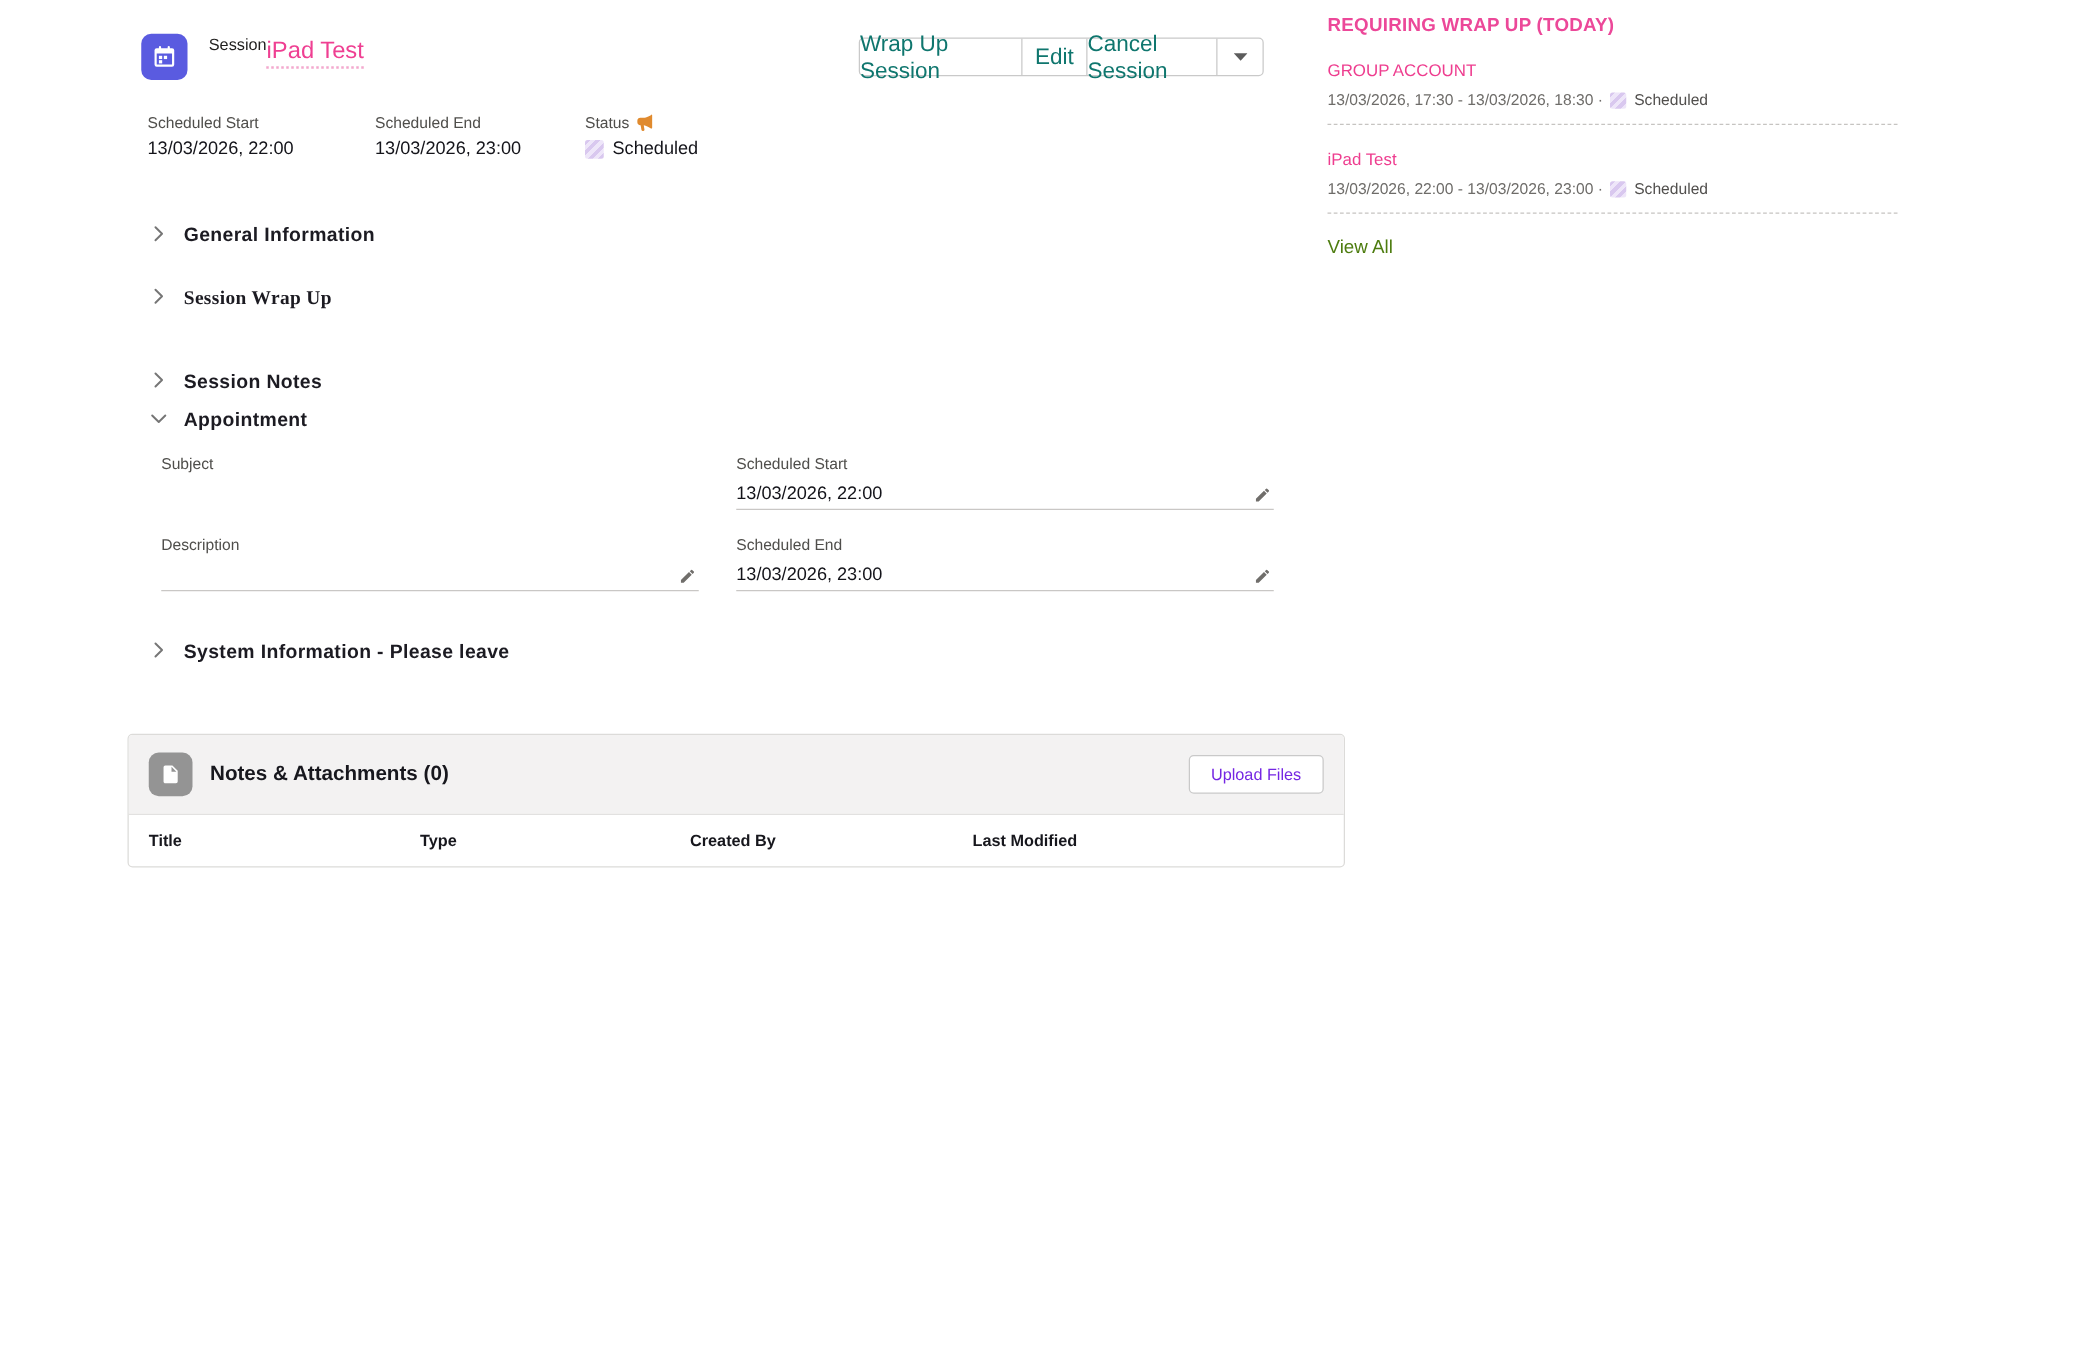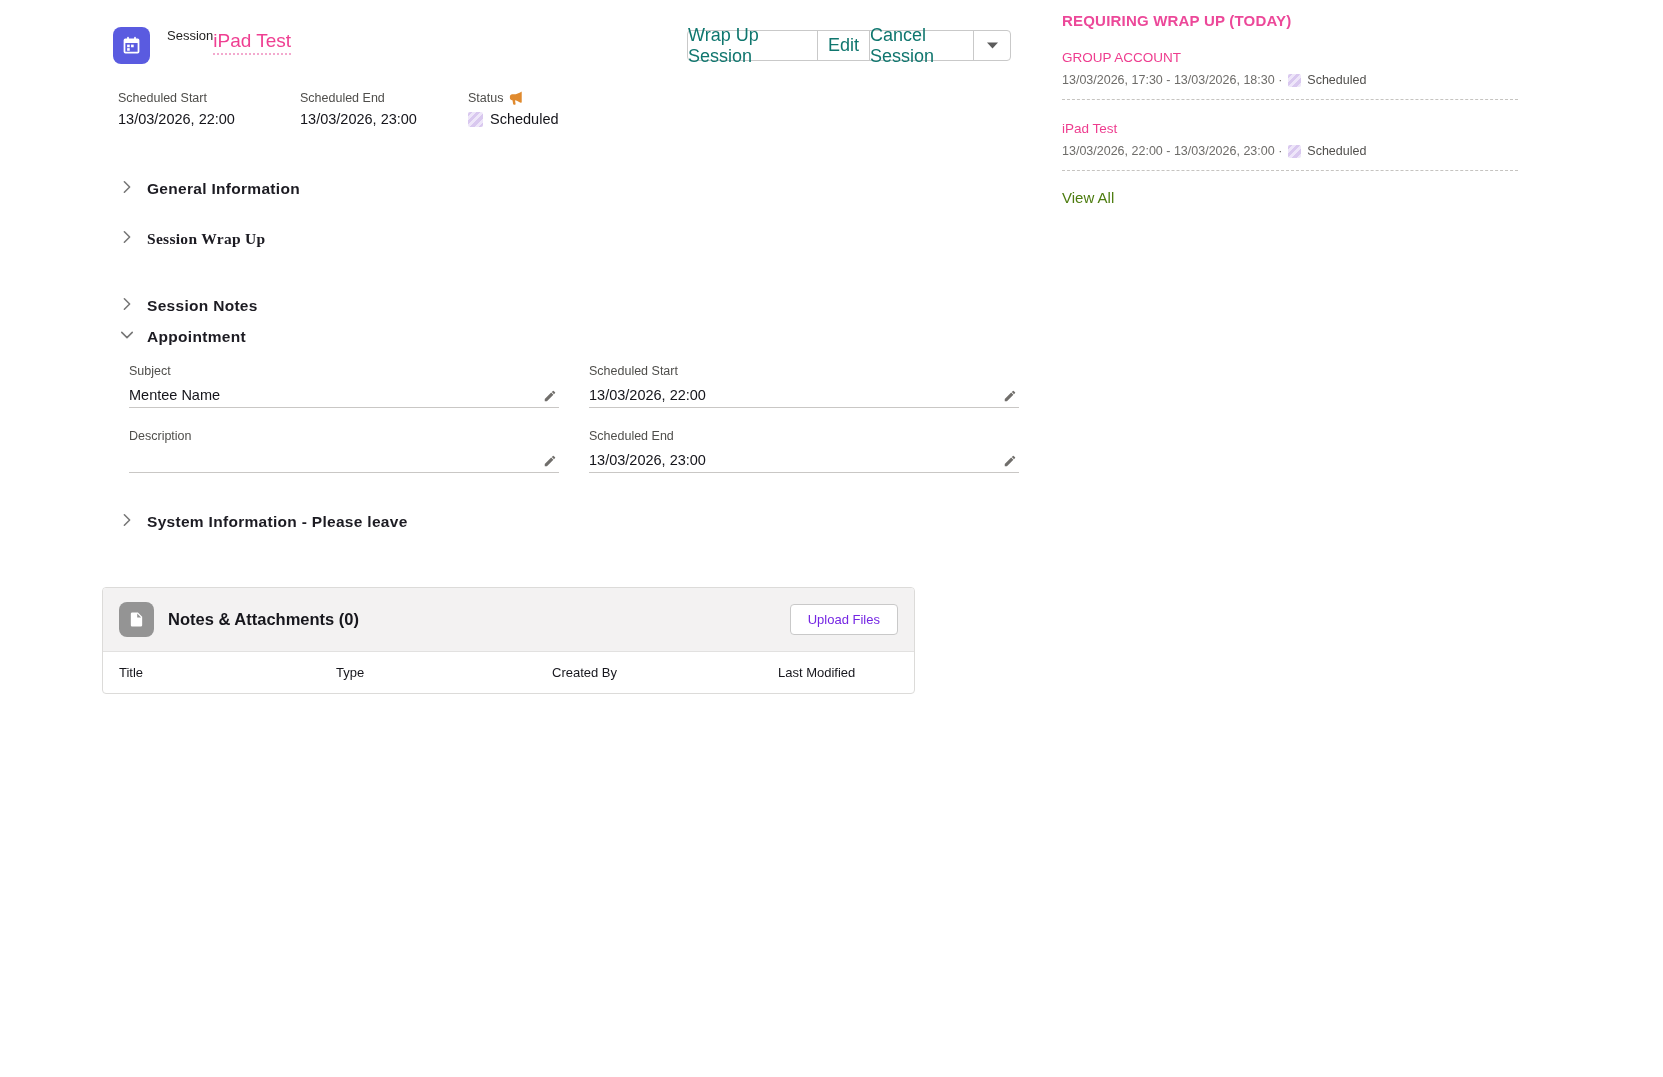--- a/index.html
+++ b/index.html
@@ -42,30 +42,30 @@
   
   .appt-grid { position:absolute; left:129px; top:364px; display:grid;
                grid-template-columns:430px 430px; column-gap:30px; row-gap:21px; }
   .field-label { font-size:12.5px; color:#4f4e4b; height:16px; }
   .field-value-row { display:flex; justify-content:space-between; align-items:flex-end;
                      border-bottom:1px solid #c9c7c5; min-height:28px; padding-bottom:4px; }
   .field-value { font-size:14.5px; color:#14141a; }
   .pencil-btn { cursor:pointer; display:flex; padding:0 2px; }
 
   
-  .notes-card { position:absolute; left:102px; top:587px; width:813px; background:#fff;
+  .notes-card { position:absolute; left:102px; top:587px; width:974px; background:#fff;
                 border:1px solid #dcdbd9; border-radius:4px; }
   .notes-header { display:flex; align-items:center; background:#f3f2f2; padding:14px 16px; border-radius:3px 3px 0 0; }
   .notes-icon { width:35px; height:35px; border-radius:8px; background:#949494; display:flex; align-items:center; justify-content:center; flex:0 0 auto; }
   .notes-title { margin-left:14px; font-size:16.5px; font-weight:700; color:#17171d; }
   .upload-btn { margin-left:auto; height:31px; padding:0 17px; display:flex; align-items:center;
                 background:#fff; border:1px solid #c9c9c9; border-radius:4px; color:#7526e3; font-size:13px; cursor:pointer; }
   .notes-table-header { display:grid; grid-template-columns:217px 216px 226px 1fr;
                         padding:13px 0 13px 16px; border-top:1px solid #e2e1e0;
-                        font-size:13px; font-weight:400; color:#17171d; }
+                        font-size:13px; font-weight:700; color:#17171d; }
 
   
   .sidebar { position:absolute; left:1062px; top:12px; width:456px; }
   .sb-heading { font-size:15px; font-weight:800; color:#ec4899; letter-spacing:.2px; }
   .sb-item { margin-top:19px; }
   .sb-item-title { font-size:13.5px; color:#ee3d8f; cursor:pointer; display:inline-block; }
   .sb-meta { display:flex; align-items:center; gap:6px; margin-top:7px; font-size:12.5px; color:#6e6c69; }
   .sb-status { color:#514f4d; }
   .sb-divider { border-bottom:1px dashed #c6c4c1; margin-top:12px; }
   .view-all { margin-top:18px; font-size:15px; color:#4d7c0f; cursor:pointer; display:inline-block; }
@@ -151,28 +151,20 @@
       <svg width="14" height="14" viewBox="0 0 16 16">
           <path d="M2 5l6 6 6-6" fill="none" stroke="#767676" stroke-width="1.8" stroke-linecap="round" stroke-linejoin="round"></path>
         </svg>
     </span>
     <span class="section-title">Appointment</span>
   </div>
 
   <div class="appt-grid">
     <div>
       <div class="field-label">Subject</div>
-      <div class="field-value-row">
-        <span class="field-value">Mentee Name</span>
-        <span class="pencil-btn">
-          <svg width="14" height="14" viewBox="0 0 24 24" fill="#706e6b">
-              <path d="M3 17.25V21h3.75L17.8 9.94l-3.75-3.75L3 17.25zM20.7 7.04c.39-.39.39-1.02 0-1.41l-2.34-2.34a.996.996 0 0 0-1.41 0l-1.83 1.83 3.75 3.75 1.83-1.83z"></path>
-            </svg>
-        </span>
-      </div>
     </div>
     <div>
       <div class="field-label">Scheduled Start</div>
       <div class="field-value-row">
         <span class="field-value">13/03/2026, 22:00</span>
         <span class="pencil-btn">
           <svg width="14" height="14" viewBox="0 0 24 24" fill="#706e6b">
               <path d="M3 17.25V21h3.75L17.8 9.94l-3.75-3.75L3 17.25zM20.7 7.04c.39-.39.39-1.02 0-1.41l-2.34-2.34a.996.996 0 0 0-1.41 0l-1.83 1.83 3.75 3.75 1.83-1.83z"></path>
             </svg>
         </span>

